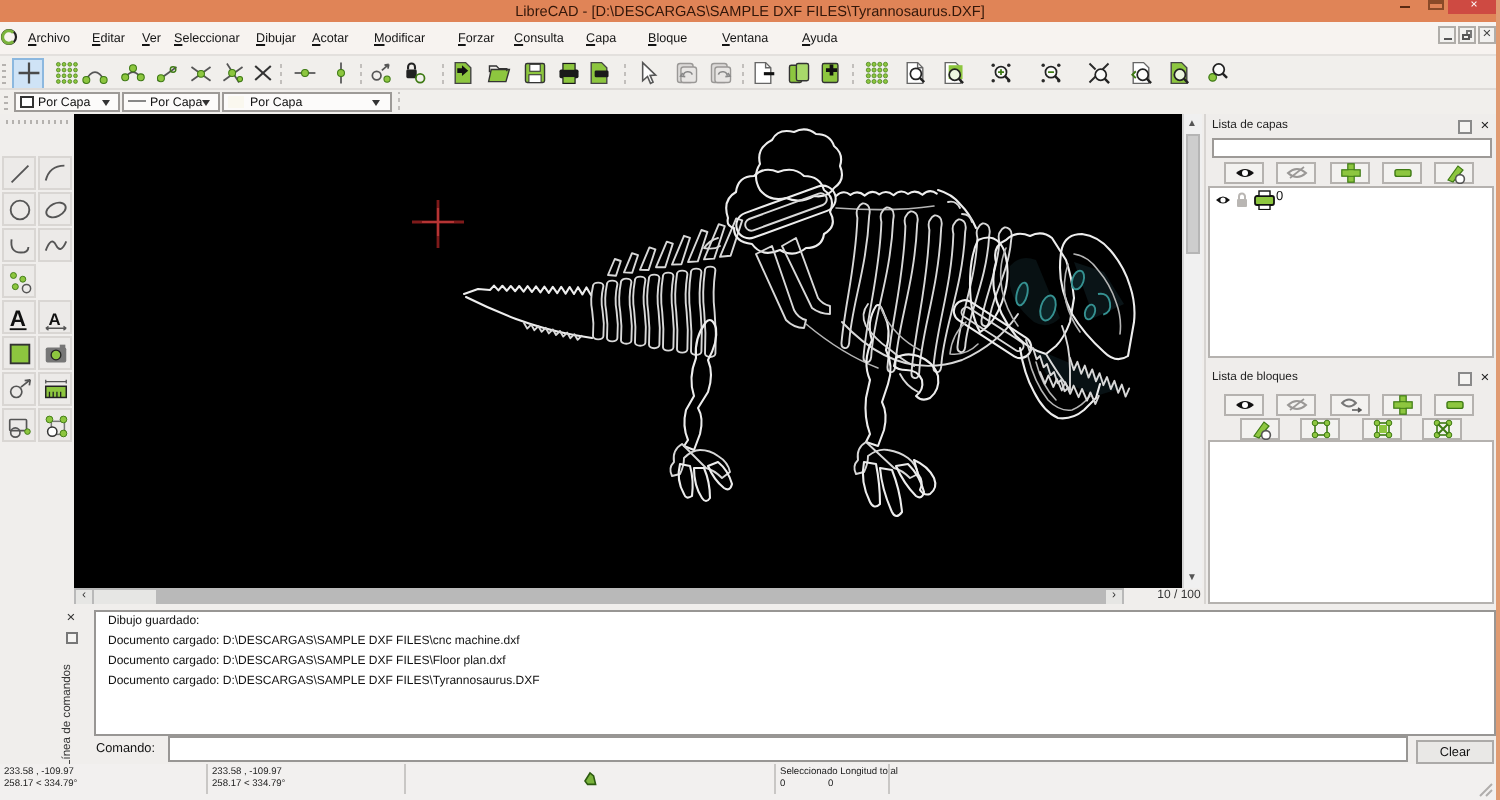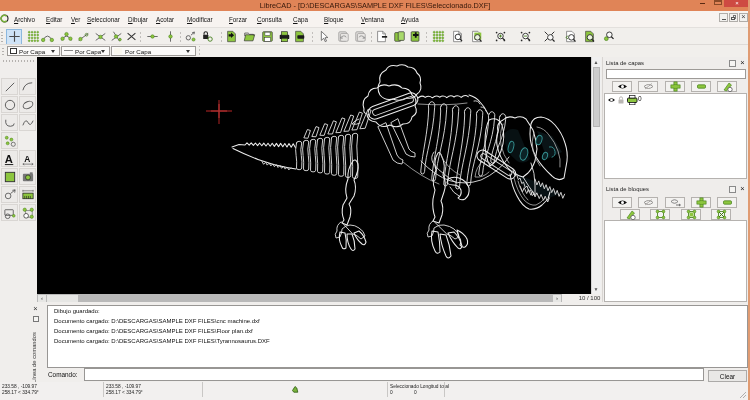--- a/index.html
+++ b/index.html
@@ -1,17 +1,17 @@
 <!DOCTYPE html>
 <html><head><meta charset="utf-8"><style>
 html,body{margin:0;padding:0}body{width:750px;height:400px;position:relative;overflow:hidden;font-family:"Liberation Sans",sans-serif;background:#f0eeec}
 div{box-sizing:border-box}
 </style></head><body>
 <div style="position:absolute;left:0;top:0;width:750px;height:11px;background:#e08457;"></div>
-<div style="position:absolute;left:0;top:0;width:750px;height:11px;font-size:7.3px;color:#33170a;text-align:center;line-height:11px;">LibreCAD - [D:\DESCARGAS\SAMPLE DXF FILES\Seleccionado.DXF]</div>
+<div style="position:absolute;left:0;top:0;width:750px;height:11px;font-size:7.3px;color:#33170a;text-align:center;line-height:11px;">LibreCAD - [D:\DESCARGAS\SAMPLE DXF FILES\Tyrannosaurus.DXF]</div>
 <div style="position:absolute;left:700px;top:2.5px;width:5px;height:1.5px;background:#5a2a12;"></div>
 <div style="position:absolute;left:714px;top:0px;width:8px;height:5px;border:1px solid #8a4a28;border-top:2px solid #8a4a28;"></div>
 <div style="position:absolute;left:724px;top:0;width:26px;height:7px;background:#ce4a42;"></div>
 <div style="position:absolute;left:724px;top:0px;width:26px;height:7px;color:#fff;font-size:6px;text-align:center;line-height:7px;">×</div>
 <div style="position:absolute;left:0;top:11px;width:750px;height:17px;background:#f7f3f0;border-bottom:1px solid #e3e0dd;"></div>
 <svg style="position:absolute;left:0px;top:14px;" width="9" height="9" viewBox="0 0 9 9">
     <circle cx="4.5" cy="4.5" r="3.5" fill="none" stroke="#222" stroke-width="1.1"></circle>
     <path d="M6.6 2.3 A3.1 3.1 0 1 0 6.6 6.7" fill="none" stroke="#7ab33c" stroke-width="1.5"></path>
   </svg>
 <div style="position:absolute;left:14px;top:15.5px;font-size:6.3px;color:#141414;"><u>A</u>rchivo</div>

